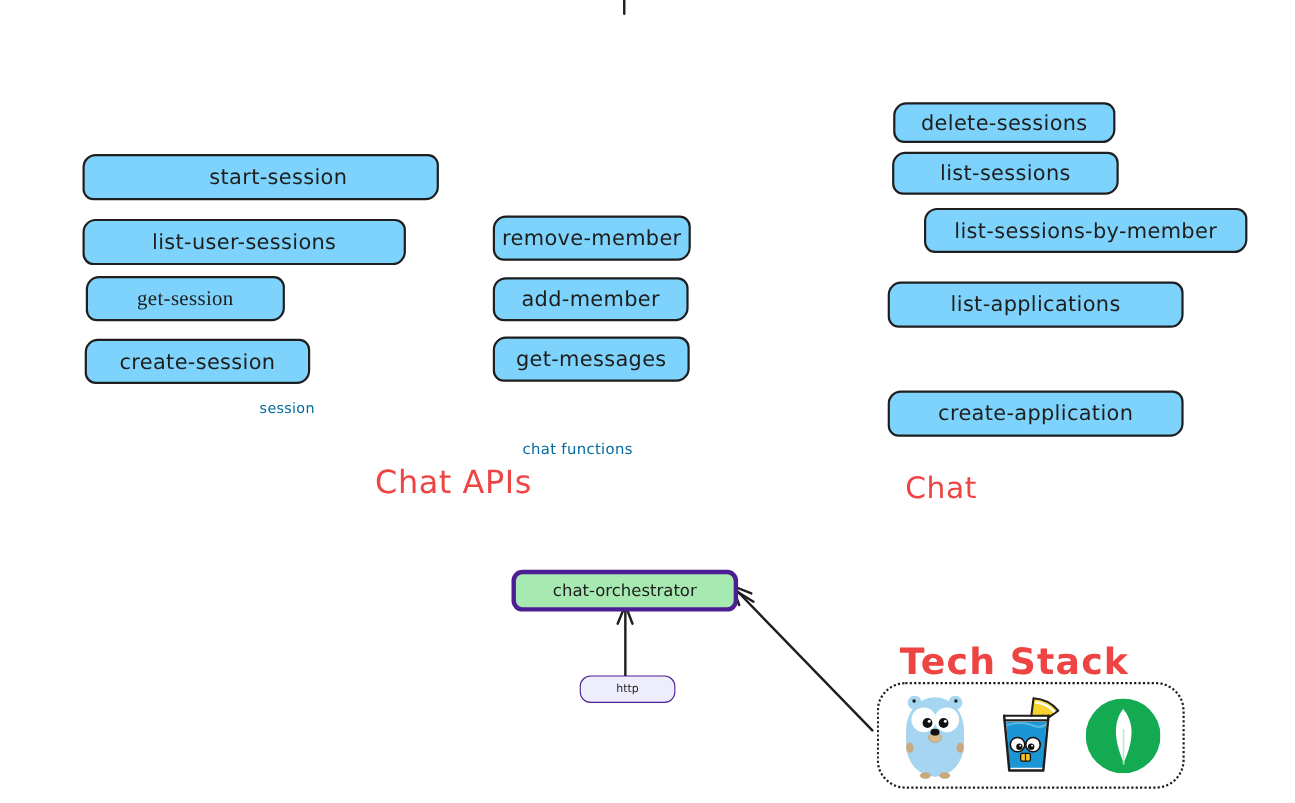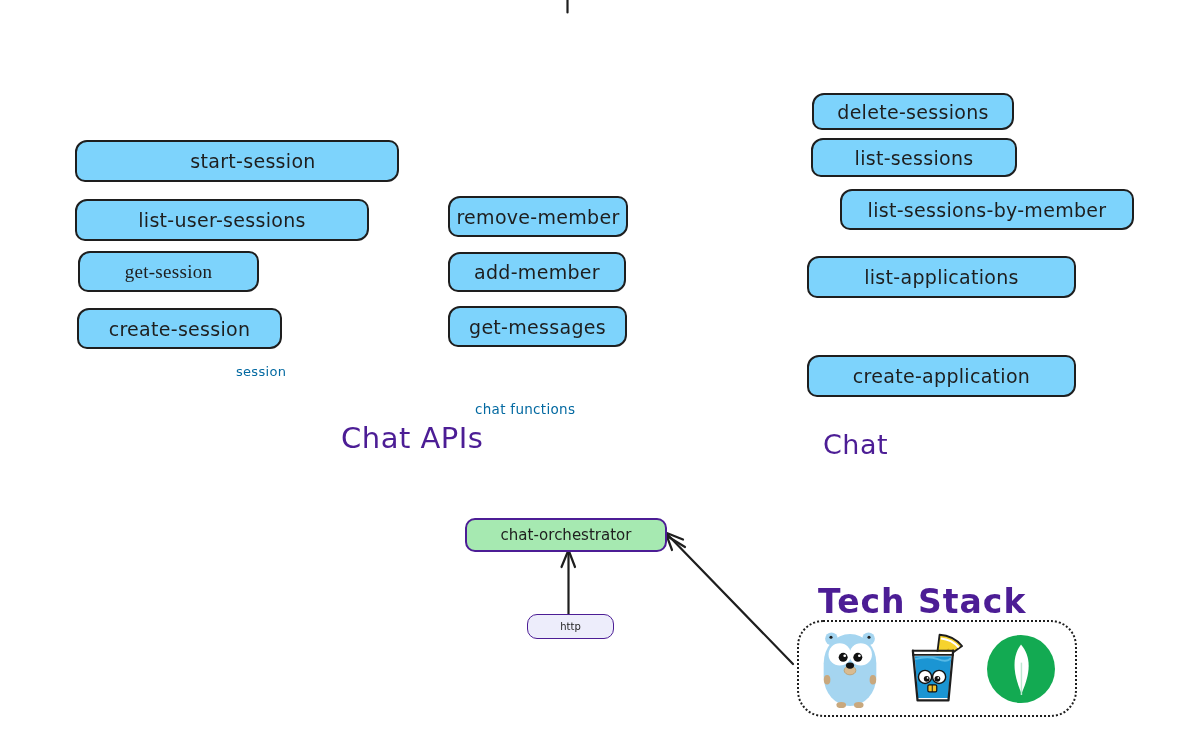--- a/index.html
+++ b/index.html
@@ -9,26 +9,26 @@
   }
   .overlay{position:absolute;left:0;top:0;width:1177px;height:730px;pointer-events:none;}
   .api-box{
     position:absolute;display:flex;align-items:center;justify-content:center;
     background:#7dd3fc;border:2px solid #1e1e1e;
     border-radius:12px 10px 12px 10px;
     font-size:19px;letter-spacing:.3px;color:#1e1e1e;white-space:nowrap;
   }
   .node-box{
     position:absolute;display:flex;align-items:center;justify-content:center;
-    border:2px solid #4c1d95;border-radius:10px;white-space:nowrap;color:#1e1e1e;
+    border:4px solid #4c1d95;border-radius:10px;white-space:nowrap;color:#1e1e1e;
   }
   .orchestrator{background:#a6e9b1;font-size:15px;}
   .http{background:#ededfb;font-size:10px;border-width:1.5px;}
   .caption{position:absolute;font-size:13px;color:#0369a1;letter-spacing:.3px;white-space:nowrap;}
-  .heading{position:absolute;color:#4c1d95;white-space:nowrap;letter-spacing:.5px;}
+  .heading{position:absolute;color:#ef4444;white-space:nowrap;letter-spacing:.5px;}
   .h-chat{left:341px;top:421px;font-size:29px;}
   .h-admin{left:823px;top:429px;font-size:27px;}
   .h-tech{left:818px;top:582px;font-size:33px;font-weight:bold;letter-spacing:1px;}
   .mongo-node{position:absolute;left:514px;top:13px;width:100px;display:flex;flex-direction:column;align-items:center;}
   .mongo-label{margin-top:3px;font-size:15px;letter-spacing:.5px;}
   .techstack-box{
     position:absolute;left:797px;top:620px;width:276px;height:93px;
     border:2.5px dotted #1e1e1e;border-radius:26px;background:#ffffff;
     display:flex;align-items:center;justify-content:space-evenly;
   }

